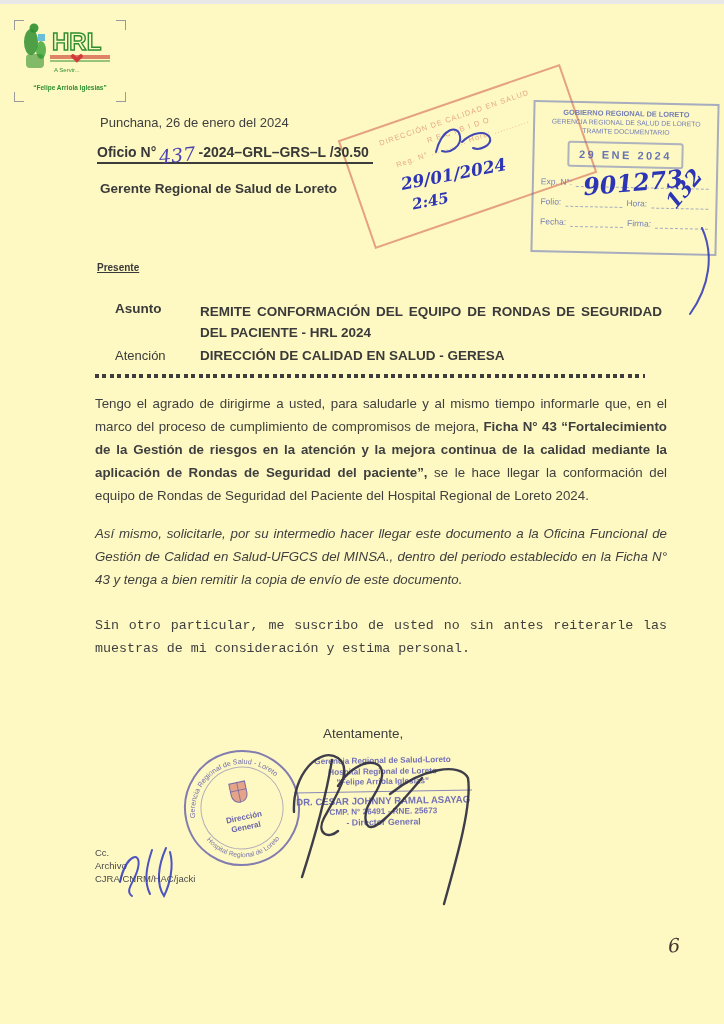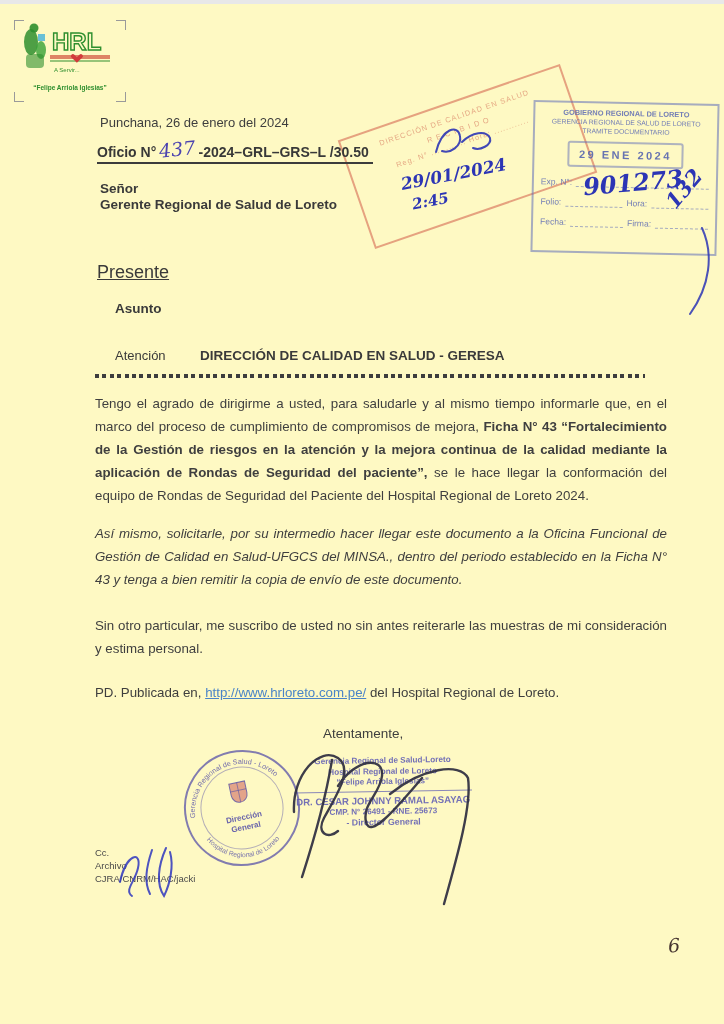--- a/index.html
+++ b/index.html
@@ -21,29 +21,29 @@
   .corner.bl{left:0;bottom:0;border-left-width:1.5px;border-bottom-width:1.5px;}
   .corner.br{right:0;bottom:0;border-right-width:1.5px;border-bottom-width:1.5px;}
   .logo-slogan{
     position:absolute; left:0; top:64px; width:112px; text-align:center;
     font-size:6.5px; font-weight:bold; color:#2f8f2f;
   }
   
   .dateline{left:100px; top:111px; font-size:13px;}
   .oficio{
     left:97px; top:140px; font-size:14px; font-weight:bold; color:#383838;
-    border-bottom:2px solid #3c3c3c; padding:0 4px 2px 0; display:flex; align-items:flex-start;
+    border-bottom:2px solid #3c3c3c; padding:0 4px 2px 0; display:flex; align-items:flex-end;
   }
   .hand{font-family:"DejaVu Serif", serif; font-style:italic;}
   .oficio .num{
     color:#4b43b0; font-size:19px; margin:0 3px; line-height:10px;
     transform:rotate(-6deg); display:inline-block; font-weight:normal;
   }
   .recipient{left:100px; top:177px; font-size:13.5px; font-weight:bold; line-height:16px; color:#3a3a3a;}
-  .presente{left:97px; top:258px; font-size:18px; font-weight:normal; text-decoration:underline; color:#3a3a3a;}
+  .presente{left:97px; top:258px; font-size:10px; font-weight:bold; text-decoration:underline; color:#3a3a3a;}
   .subj-label{left:115px; top:297px; font-size:13.5px; font-weight:bold; color:#3a3a3a;}
   .subj-text{left:200px; top:297px; width:462px; font-size:13.5px; font-weight:bold;
              text-align:justify; line-height:21px; color:#3a3a3a;}
   .att-label{left:115px; top:344px; font-size:13px; font-weight:normal; color:#3a3a3a;}
   .att-text{left:200px; top:344px; font-size:13.5px; font-weight:bold; color:#3a3a3a;}
   .dotsep{left:95px; top:370px; width:550px; height:3.5px;
           background:repeating-linear-gradient(90deg,#3d3d3d 0 4px,transparent 4px 7.4px);}
   .para{width:572px; font-size:13.3px; text-align:justify; line-height:23px; color:#3f3f3f;}
   .p1{left:95px; top:388px;}
   .p2{left:95px; top:518px;}
@@ -159,42 +159,39 @@
 
   <div class="abs dateline">Punchana, 26 de enero del 2024</div>
 
   <div class="abs oficio">
     <span>Oficio N°</span>
     <span class="hand num">437</span>
     <span>-2024–GRL–GRS–L /30.50</span>
   </div>
 
   <div class="abs recipient">
-    <div>Señor</div>
     <div>Gerente Regional de Salud de Loreto</div>
   </div>
 
   <div class="abs presente">Presente</div>
 
   <div class="abs subj-label">Asunto</div>
+  <div class="abs subj-text">REMITE CONFORMACIÓN DEL EQUIPO DE RONDAS DE SEGURIDAD DEL PACIENTE - HRL 2024</div>
 
   <div class="abs att-label">Atención</div>
   <div class="abs att-text">DIRECCIÓN DE CALIDAD EN SALUD - GERESA</div>
 
   <div class="abs dotsep"></div>
 
   <p class="abs para p1" style="margin:0;">
     <span>Tengo el agrado de dirigirme a usted, para saludarle y al mismo tiempo informarle que, en el marco del proceso de cumplimiento de compromisos de mejora, </span><b>Ficha N° 43 “Fortalecimiento de la Gestión de riesgos en la atención y la mejora continua de la calidad mediante la aplicación de Rondas de Seguridad del paciente”,</b><span> se le hace llegar la conformación del equipo de Rondas de Seguridad del Paciente del Hospital Regional de Loreto 2024.</span>
   </p>
   <p class="abs para p2" style="margin:0;font-style:italic;">Así mismo, solicitarle, por su intermedio hacer llegar este documento a la Oficina Funcional de Gestión de Calidad en Salud-UFGCS del MINSA., dentro del periodo establecido en la Ficha N° 43 y tenga a bien remitir la copia de envío de este documento.</p>
-  <p class="abs para p3" style="margin:0;">Sin otro particular, me suscribo de usted no sin antes reiterarle las muestras de mi consideración y estima personal.</p>
-
-  <div class="abs pd">
-    <span>PD. Publicada en, </span><a>http://www.hrloreto.com.pe/</a><span>  del Hospital Regional de Loreto.</span>
-  </div>
+  <p class="abs para p3" style="margin:0;font-family:Liberation Mono, monospace;">Sin otro particular, me suscribo de usted no sin antes reiterarle las muestras de mi consideración y estima personal.</p>
+
 
   <div class="abs closing">Atentamente,</div>
 
   <svg class="abs" style="left:180px; top:742px; transform:rotate(-12deg);" width="124" height="124" viewBox="0 0 124 124">
     <circle cx="62" cy="62" r="57" fill="none" stroke="rgba(88,82,168,0.75)" stroke-width="2"></circle>
     <circle cx="62" cy="62" r="41" fill="none" stroke="rgba(88,82,168,0.45)" stroke-width="1"></circle>
     <defs>
       <path id="arcTop" d="M 14 66 A 48 48 0 0 1 110 66" fill="none"></path>
       <path id="arcBot" d="M 20 84 A 46 46 0 0 0 104 84" fill="none"></path>
     </defs>

